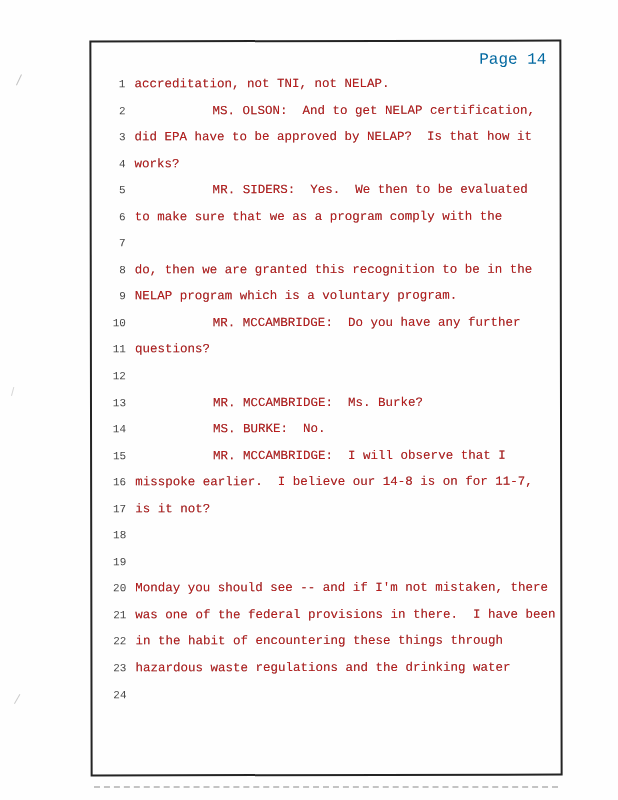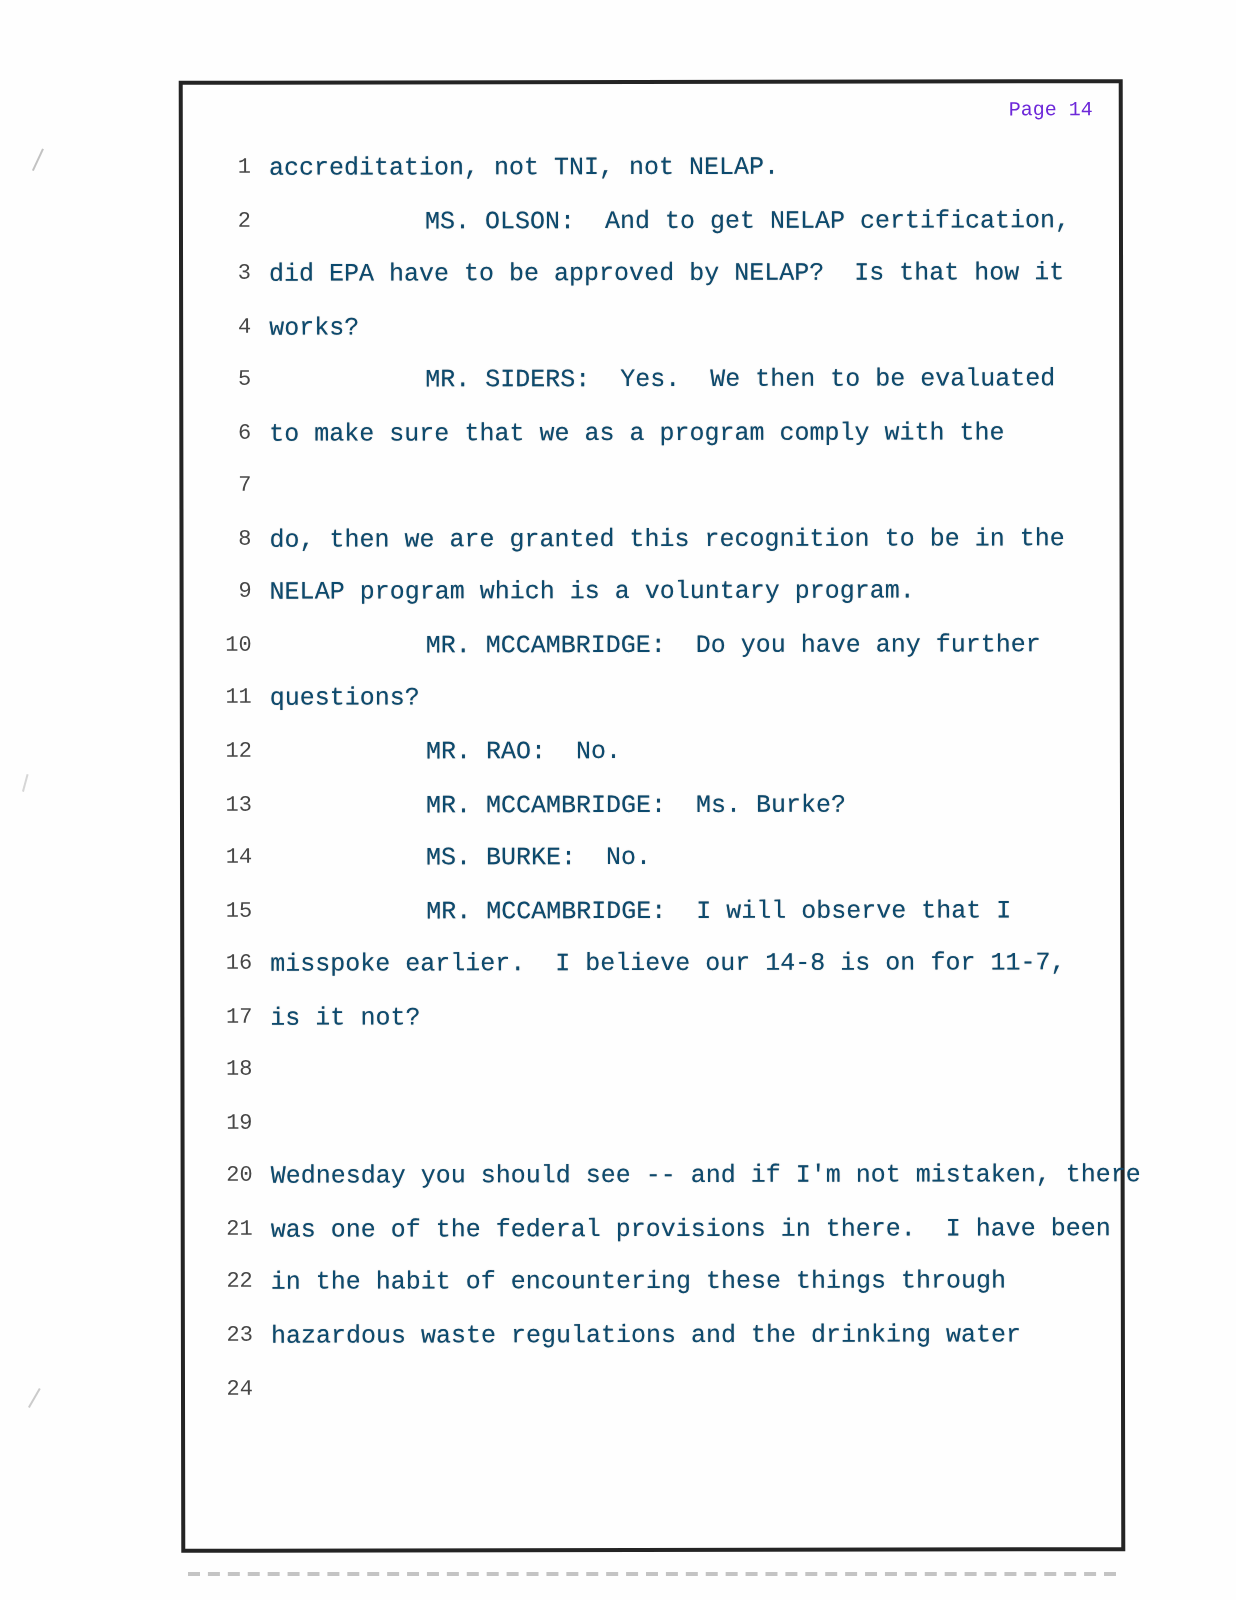--- a/index.html
+++ b/index.html
@@ -22,22 +22,22 @@
     width: 468px;
     height: 732px;
     border: 2px solid #242424;
     background: transparent;
     transform: rotate(-0.1deg);
   }
   .page-header {
     position: absolute;
     top: 9px;
     right: 13px;
-    font-size: 10px;
-    color: #6d28d9;
+    font-size: 16px;
+    color: #0369a1;
   }
   .lines {
     position: absolute;
     top: 29px;
     left: 0;
     right: 0;
   }
   .line-row {
     display: flex;
     height: 26.55px;
@@ -47,21 +47,21 @@
   .line-no {
     flex: 0 0 34px;
     width: 34px;
     text-align: right;
     font-size: 11px;
     color: #474747;
   }
   .line-text {
     margin-left: 9px;
     font-size: 12.5px;
-    color: #0c4a6e;
+    color: #b91c1c;
     white-space: pre;
     text-shadow: 0 0 0.5px rgba(70,70,70,0.55);
   }
   .line-text.indent {
     padding-left: 78px;
   }
   
   .artifact {
     position: absolute;
     border-left: 1px solid #7a7a7a;
@@ -129,21 +129,20 @@
         <div class="line-row">
     <span class="line-no">10</span>
     <span class="line-text indent">MR. MCCAMBRIDGE:  Do you have any further</span>
   </div>
         <div class="line-row">
     <span class="line-no">11</span>
     <span class="line-text">questions?</span>
   </div>
         <div class="line-row">
     <span class="line-no">12</span>
-    <span class="line-text indent">MR. RAO:  No.</span>
   </div>
         <div class="line-row">
     <span class="line-no">13</span>
     <span class="line-text indent">MR. MCCAMBRIDGE:  Ms. Burke?</span>
   </div>
         <div class="line-row">
     <span class="line-no">14</span>
     <span class="line-text indent">MS. BURKE:  No.</span>
   </div>
         <div class="line-row">
@@ -159,21 +158,21 @@
     <span class="line-text">is it not?</span>
   </div>
         <div class="line-row">
     <span class="line-no">18</span>
   </div>
         <div class="line-row">
     <span class="line-no">19</span>
   </div>
         <div class="line-row">
     <span class="line-no">20</span>
-    <span class="line-text">Wednesday you should see -- and if I'm not mistaken, there</span>
+    <span class="line-text">Monday you should see -- and if I'm not mistaken, there</span>
   </div>
         <div class="line-row">
     <span class="line-no">21</span>
     <span class="line-text">was one of the federal provisions in there.  I have been</span>
   </div>
         <div class="line-row">
     <span class="line-no">22</span>
     <span class="line-text">in the habit of encountering these things through</span>
   </div>
         <div class="line-row">

